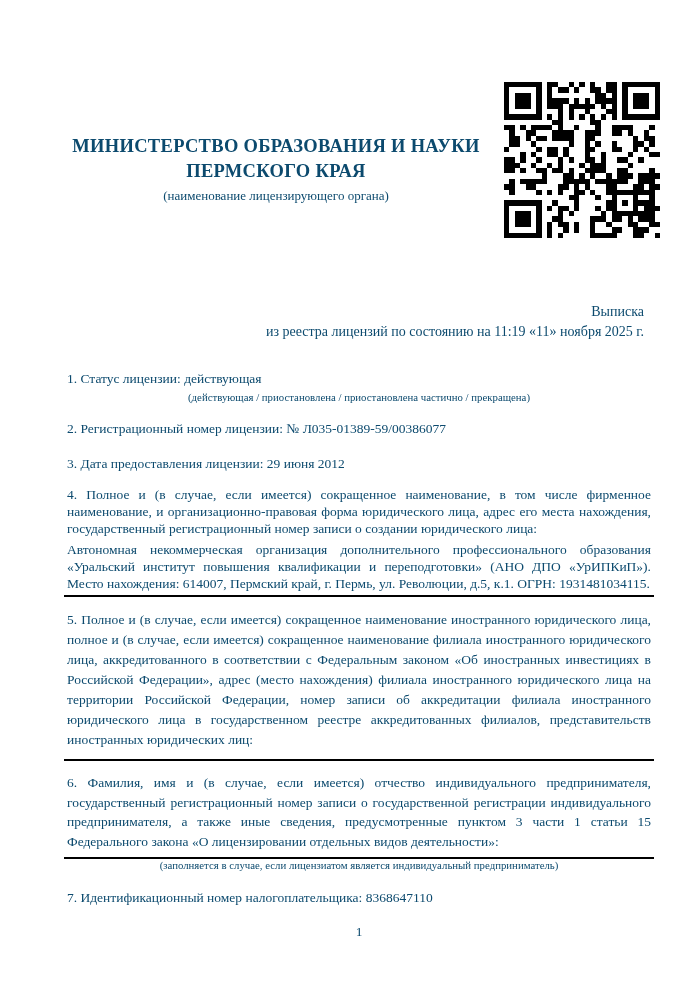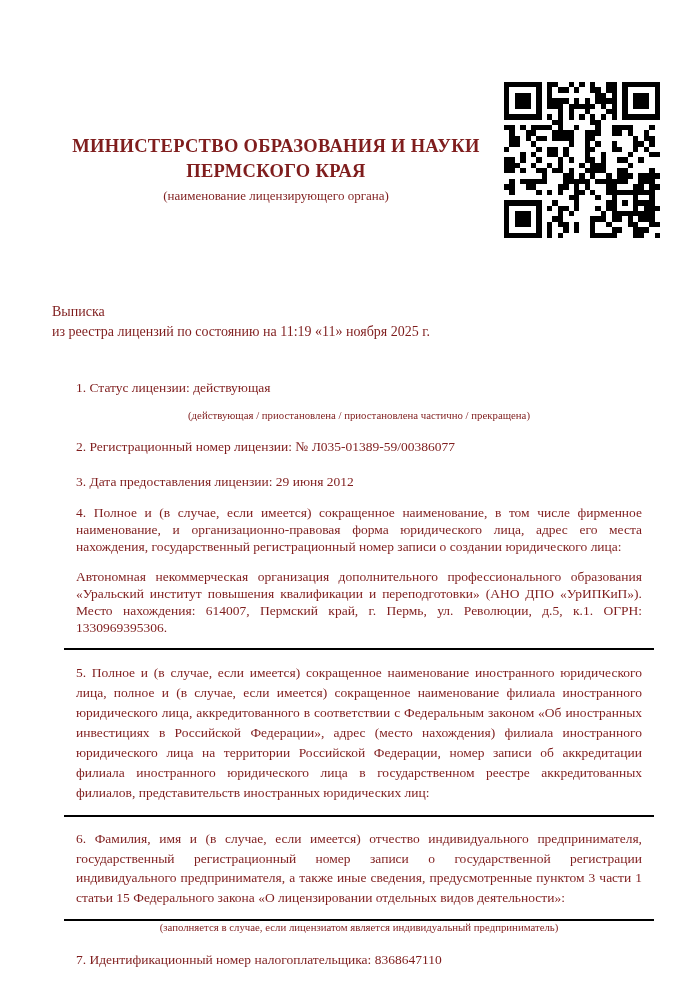--- a/index.html
+++ b/index.html
@@ -1,43 +1,43 @@
 <!DOCTYPE html>
 <html lang="ru"><head>
 <meta charset="utf-8">
 <style>
   html,body{margin:0;padding:0;background:#ffffff;}
   .page{
     position:relative;
     width:700px;height:989px;
     background:#ffffff;
     font-family:"Liberation Serif","DejaVu Serif",serif;
-    color:#7f1d1d;
+    color:#0c4a6e;
     overflow:hidden;
   }
   .ministry{
     position:absolute;top:134px;left:60px;width:432px;
     text-align:center;font-weight:bold;font-size:18.5px;line-height:25px;
     letter-spacing:.3px;
   }
   .ministry-caption{
     font-weight:normal;font-size:13px;line-height:13px;letter-spacing:0;
     margin-top:5px;
   }
   .qr{position:absolute;top:82px;left:504px;width:156px;height:156px;}
   .qr svg{display:block;width:100%;height:100%;}
   .doc-title{
-    position:absolute;top:302px;left:52px;width:600px;
-    text-align:left;font-size:14px;line-height:20px;
+    position:absolute;top:302px;left:44px;width:600px;
+    text-align:right;font-size:14px;line-height:20px;
   }
   .content{
     position:absolute;top:367px;left:64px;width:590px;
     font-size:13.5px;line-height:18px;
   }
-  .field{margin:12px;}
+  .field{margin:3px;}
   .just{text-align:justify;}
   .lh17{line-height:17.2px;}
   .lh20{line-height:20px;}
   .lh19{line-height:19.5px;}
   .note{
     text-align:center;font-size:10.8px;line-height:13px;margin-top:0;
   }
   .fill-rule{
     height:0;border:0;border-top:2px solid #000;margin:0;
   }
@@ -482,21 +482,21 @@
   <div class="content">
 
     <div class="field">1. Статус лицензии: действующая</div>
     <div class="note">(действующая / приостановлена / приостановлена частично / прекращена)</div>
 
     <div class="field mt16">2. Регистрационный номер лицензии: № Л035-01389-59/00386077</div>
 
     <div class="field mt17">3. Дата предоставления лицензии: 29 июня 2012</div>
 
     <div class="field just lh17 mt13">4. Полное и (в случае, если имеется) сокращенное наименование, в том числе фирменное наименование, и организационно-правовая форма юридического лица, адрес его места нахождения, государственный регистрационный номер записи о создании юридического лица:</div>
-    <div class="field just lh17">Автономная некоммерческая организация дополнительного профессионального образования «Уральский институт повышения квалификации и переподготовки» (АНО ДПО «УрИПКиП»). Место нахождения: 614007, Пермский край, г. Пермь, ул. Революции, д.5, к.1. ОГРН: 1330969395306.</div>
+    <div class="field just lh17">Автономная некоммерческая организация дополнительного профессионального образования «Уральский институт повышения квалификации и переподготовки» (АНО ДПО «УрИПКиП»). Место нахождения: 614007, Пермский край, г. Пермь, ул. Революции, д.5, к.1. ОГРН: 1931481034115.</div>
     <div class="fill-rule mt1"></div>
 
     <div class="field just lh20 mt13">5. Полное и (в случае, если имеется) сокращенное наименование иностранного юридического лица, полное и (в случае, если имеется) сокращенное наименование филиала иностранного юридического лица, аккредитованного в соответствии с Федеральным законом «Об иностранных инвестициях в Российской Федерации», адрес (место нахождения) филиала иностранного юридического лица на территории Российской Федерации, номер записи об аккредитации филиала иностранного юридического лица в государственном реестре аккредитованных филиалов, представительств иностранных юридических лиц:</div>
     <div class="field lh20"></div>
     <div class="fill-rule mt9"></div>
 
     <div class="field just lh19 mt12">6. Фамилия, имя и (в случае, если имеется) отчество индивидуального предпринимателя, государственный регистрационный номер записи о государственной регистрации индивидуального предпринимателя, а также иные сведения, предусмотренные пунктом 3 части 1 статьи 15 Федерального закона «О лицензировании отдельных видов деятельности»:</div>
     <div class="field lh19"></div>
     <div class="fill-rule mt6"></div>
     <div class="note">(заполняется в случае, если лицензиатом является индивидуальный предприниматель)</div>

